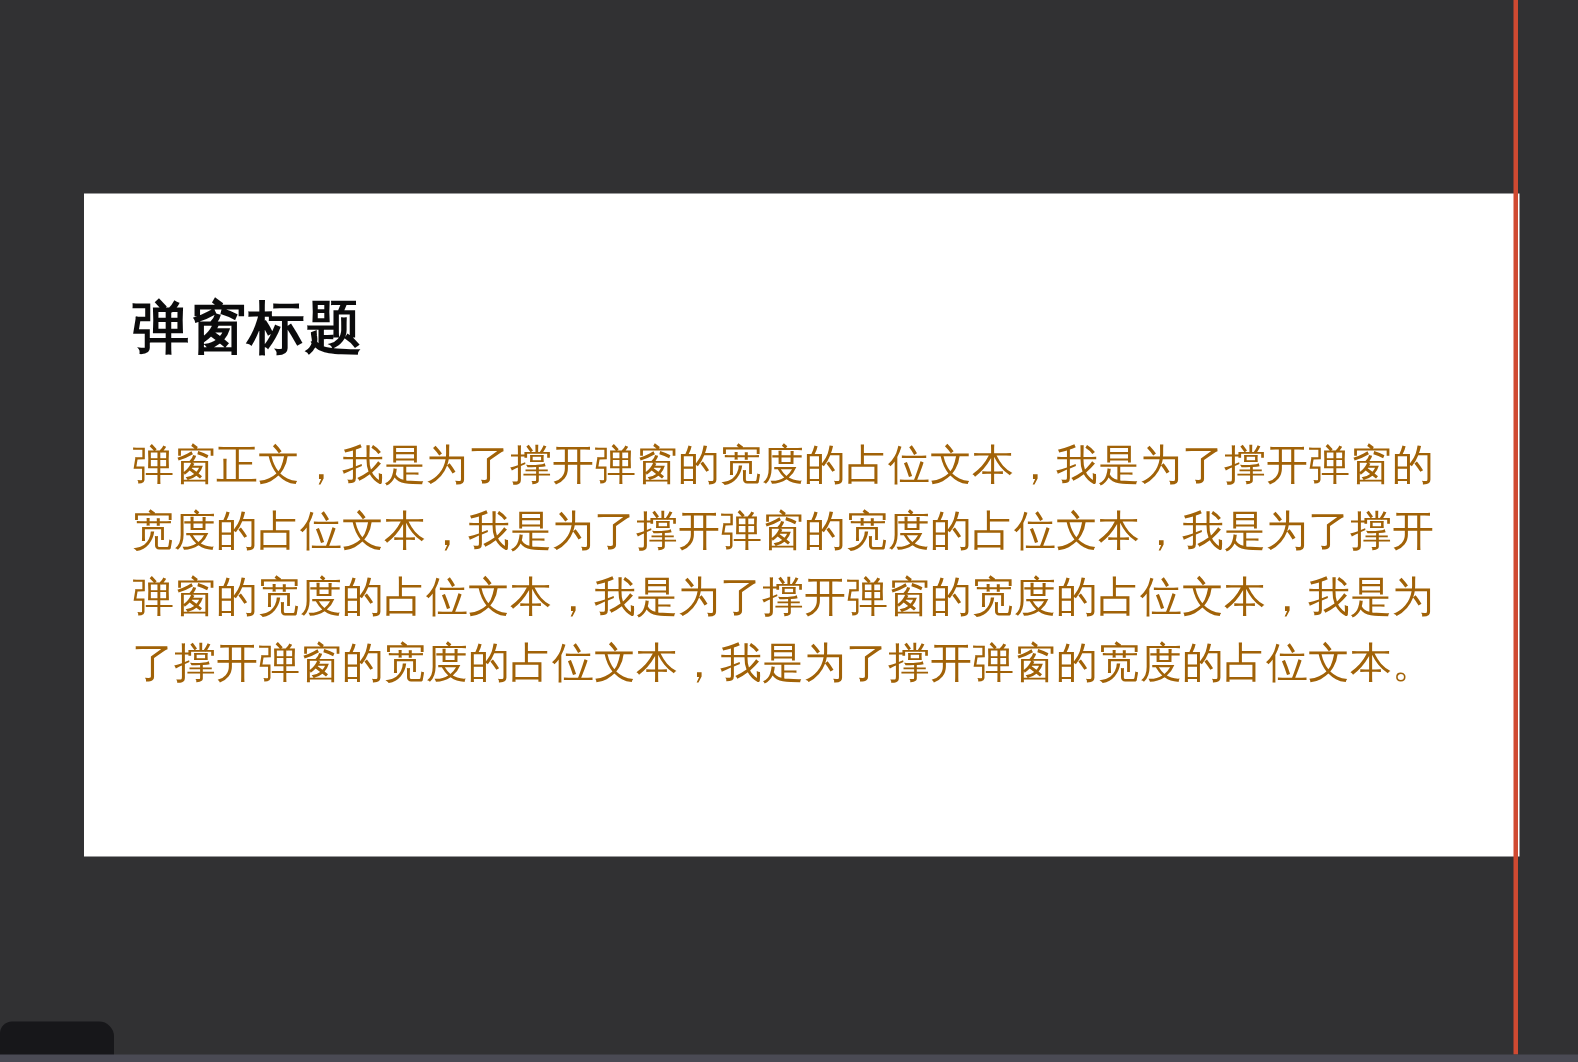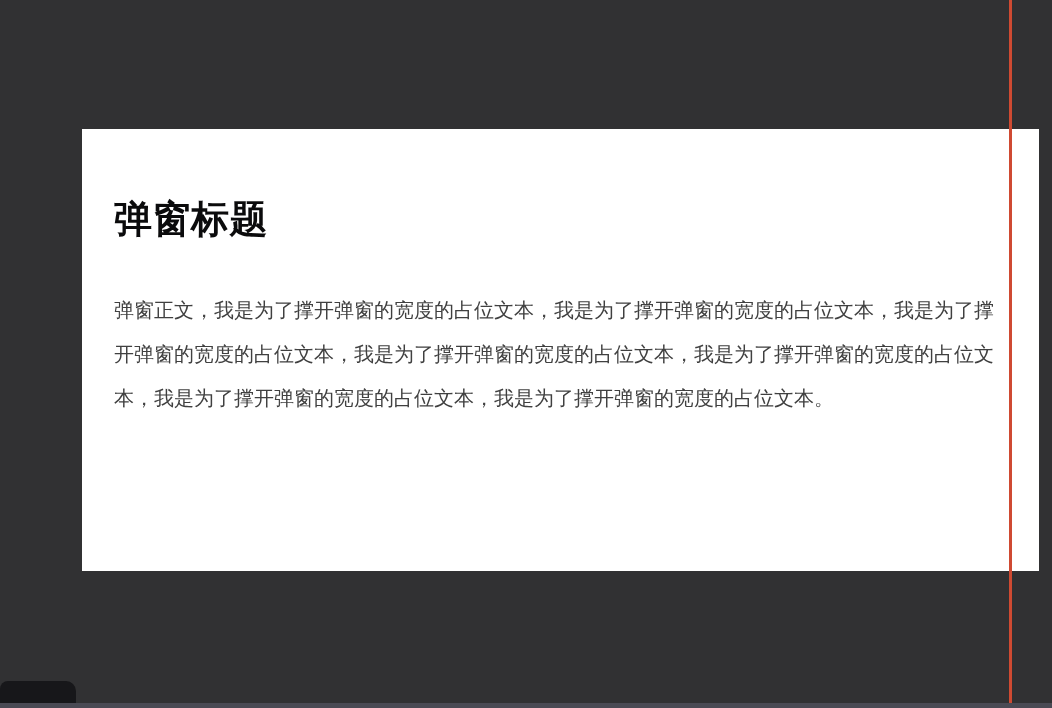--- a/index.html
+++ b/index.html
@@ -14,34 +14,33 @@
   }
   .modal {
     position: absolute;
     left: 56px;
     top: 129px;
     width: 957px;
     height: 442px;
     background: #ffffff;
     padding: 64px 32px 0 32px;
     overflow: hidden;
-    margin-left: 26px;
   }
   .modal-title {
     font-size: 38px;
     line-height: 53px;
     font-weight: 700;
     color: #0b0b0c;
     letter-spacing: 0.5px;
   }
   .modal-body {
     margin-top: 42px;
-    font-size: 20px;
+    font-size: 28px;
     line-height: 44px;
-    color: #404040;
+    color: #a16207;
     letter-spacing: 0;
     word-break: break-all;
   }
   .accent-line {
     position: absolute;
     left: 1009px;
     top: 0;
     width: 3px;
     height: 703px;
     background: #cf4a32;

